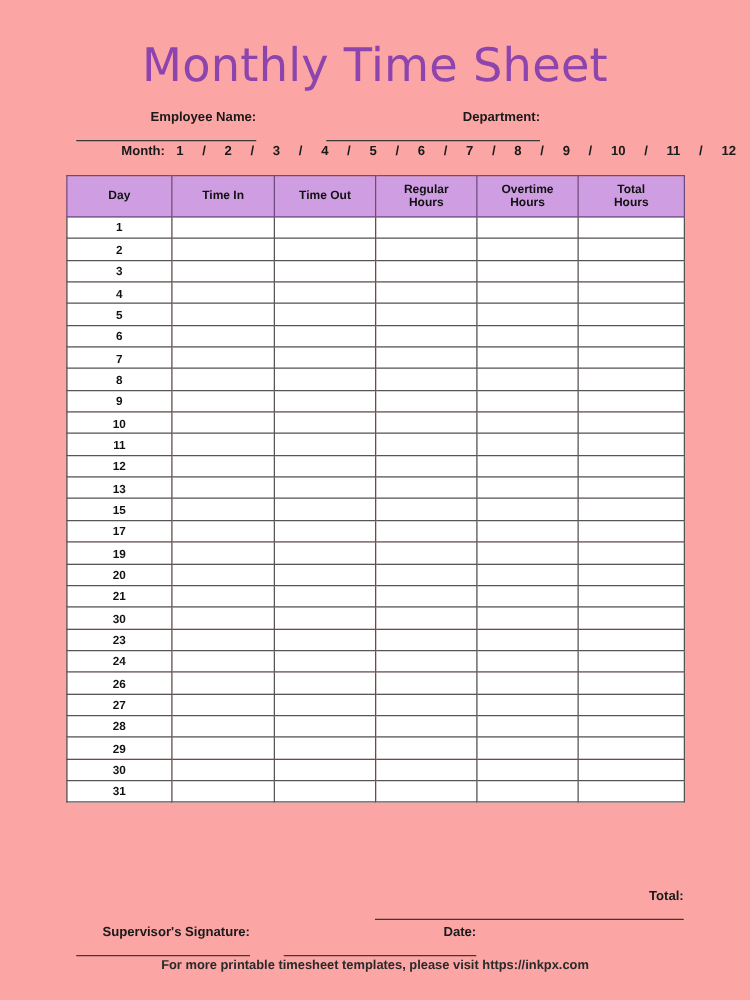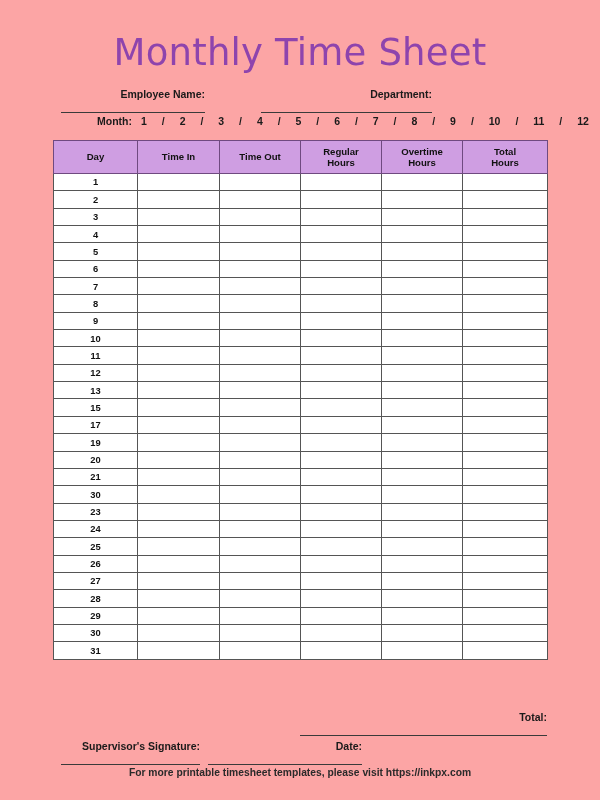--- a/index.html
+++ b/index.html
@@ -158,21 +158,21 @@
     left: 53px;
     top: 741px;
     width: 494px;
     display: flex;
     align-items: flex-end;
     font-size: 10.5px;
     font-weight: 700;
     line-height: 1;
   }
   .fld-sig .fld-line  { width: 139px; margin-left: 8px; }
-  .fld-date { }
+  .fld-date { margin-left: 19px; }
   .fld-date .fld-line { width: 154px; margin-left: 8px; }
 
   .footer-note {
     position: absolute;
     left: 0;
     top: 768px;
     width: 600px;
     text-align: center;
     font-size: 10.3px;
     font-weight: 700;
@@ -425,28 +425,20 @@
         </tr>
         <tr>
           <td>24</td>
           <td></td>
           <td></td>
           <td></td>
           <td></td>
           <td></td>
         </tr>
         <tr>
-          <td>25</td>
-          <td></td>
-          <td></td>
-          <td></td>
-          <td></td>
-          <td></td>
-        </tr>
-        <tr>
           <td>26</td>
           <td></td>
           <td></td>
           <td></td>
           <td></td>
           <td></td>
         </tr>
         <tr>
           <td>27</td>
           <td></td>

